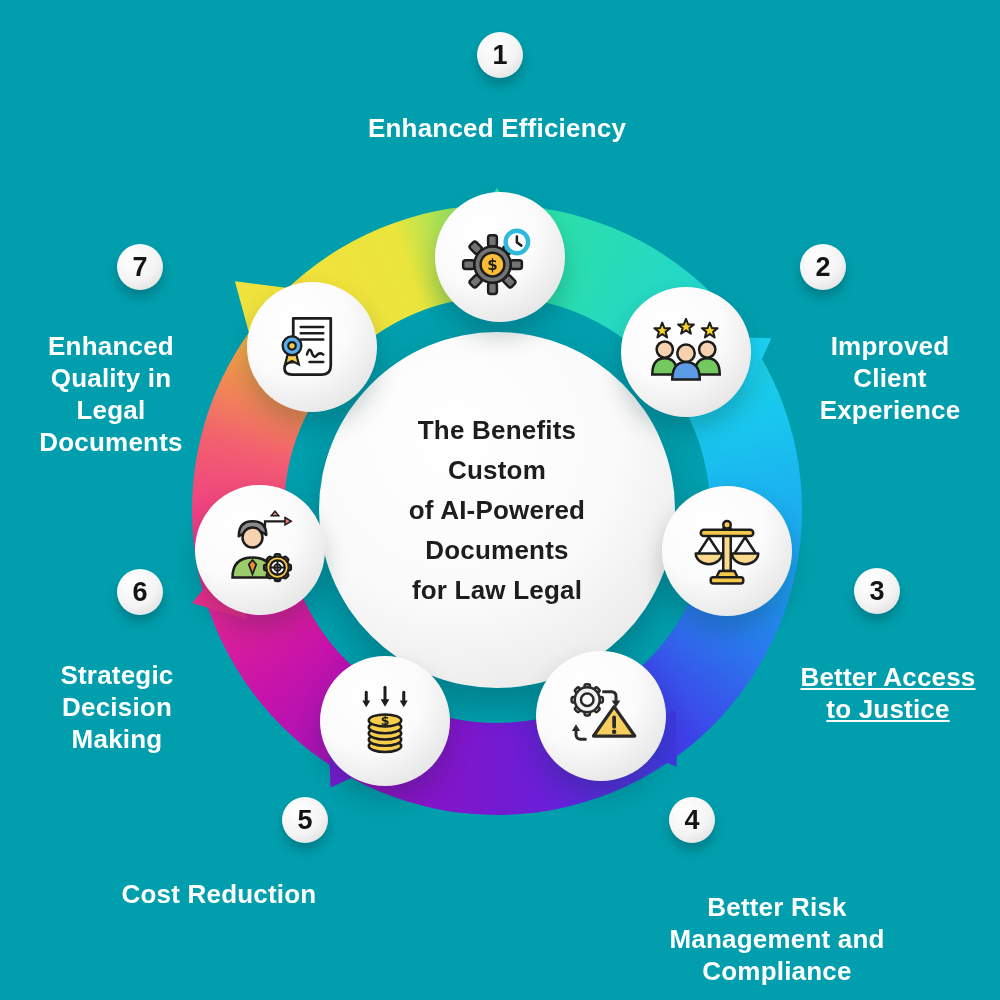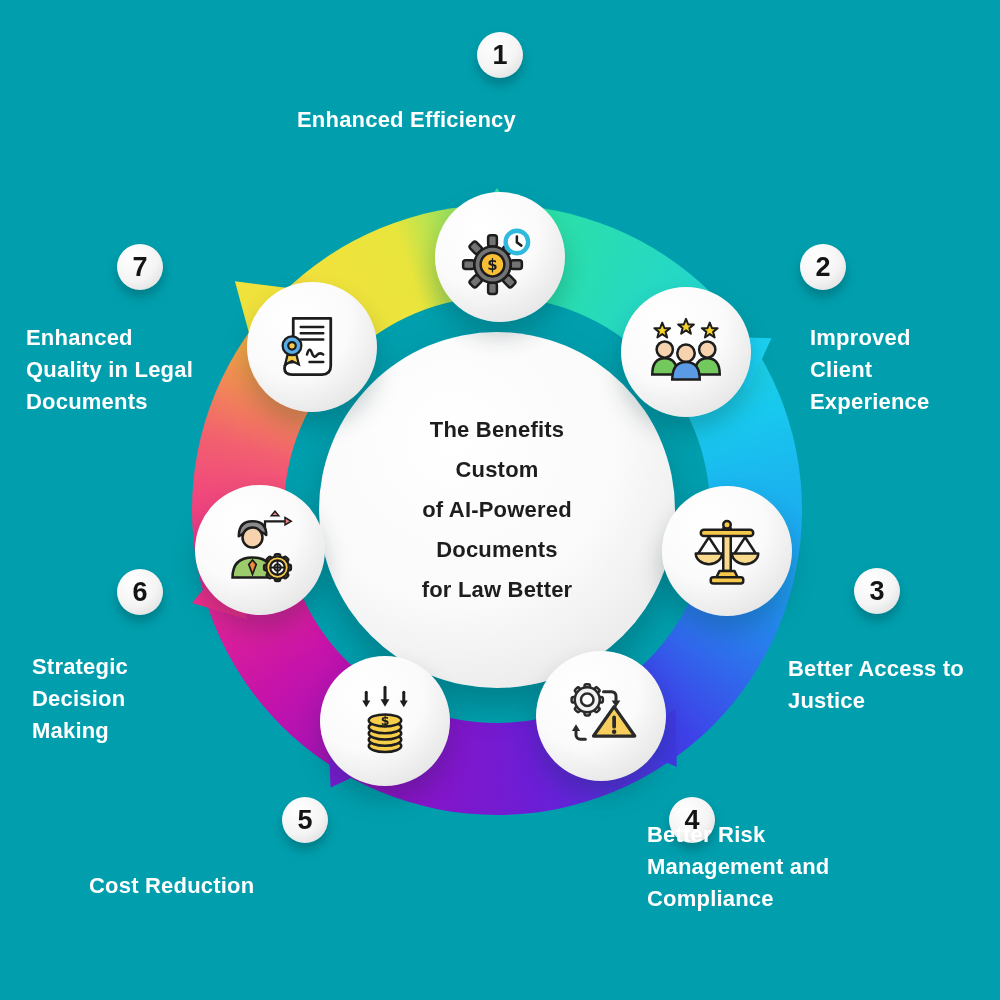--- a/index.html
+++ b/index.html
@@ -45,43 +45,43 @@
   .n1{left:435px;top:192px;} .n2{left:621px;top:287px;} .n3{left:662px;top:486px;}
   .n4{left:536px;top:651px;} .n5{left:320px;top:656px;} .n6{left:195px;top:485px;}
   .n7{left:247px;top:282px;}
 
   .center-circle{
     position:absolute;left:319px;top:332px;width:356px;height:356px;border-radius:50%;
     background:radial-gradient(circle at 38% 30%, #ffffff 0%, #fafafa 50%, #ececec 78%, #d5d5d5 100%);
     box-shadow:0 18px 32px rgba(0,35,40,.25);
     display:flex;align-items:center;justify-content:center;text-align:center;z-index:3;
   }
-  .center-title{font-size:22px;font-weight:800;color:#1D1D1D;line-height:40px;letter-spacing:.2px;}
+  .center-title{font-size:26px;font-weight:800;color:#1D1D1D;line-height:40px;letter-spacing:.2px;}
 
   
   .badge{
     position:absolute;width:46px;height:46px;border-radius:50%;
     background:radial-gradient(circle at 35% 28%, #ffffff 0%, #f4f4f4 55%, #d6d6d6 100%);
     box-shadow:0 7px 11px rgba(0,35,40,.28);
     display:flex;align-items:center;justify-content:center;
     font-size:27px;font-weight:800;color:#141414;z-index:4;
   }
   .b1{left:477px;top:32px;}  .b2{left:800px;top:244px;} .b3{left:854px;top:568px;}
   .b4{left:669px;top:797px;} .b5{left:282px;top:797px;} .b6{left:117px;top:569px;}
   .b7{left:117px;top:244px;}
 
   
   .label{
-    position:absolute;color:#FFFFFF;font-weight:700;font-size:22px;line-height:32px;
-    text-align:left;z-index:4;letter-spacing:.2px;
+    position:absolute;color:#FFFFFF;font-weight:700;font-size:26px;line-height:32px;
+    text-align:center;z-index:4;letter-spacing:.2px;margin-top:8px;
   }
   .l1{left:297px;top:104px;width:400px;}
   .l2{left:810px;top:322px;width:160px;}
-  .l3{left:788px;top:653px;width:200px;}
-  .l4{left:647px;top:819px;width:260px;}
+  .l3{left:788px;top:653px;width:200px;text-decoration:underline;}
+  .l4{left:647px;top:883px;width:260px;}
   .l5{left:89px;top:870px;width:260px;}
   .l6{left:32px;top:651px;width:170px;}
   .l7{left:26px;top:322px;width:170px;}
 </style>
 </head>
 <body>
 
 <div class="stage">
 
   <div class="ring"></div>
@@ -91,21 +91,21 @@
   <div class="arrow a4"></div>
   <div class="arrow a5"></div>
   <div class="arrow a6"></div>
 
   <div class="center-circle">
     <div class="center-title">
       <div>The Benefits</div>
       <div>Custom</div>
       <div>of AI-Powered</div>
       <div>Documents</div>
-      <div>for Law Better</div>
+      <div>for Law Legal</div>
     </div>
   </div>
 
   <div class="node n1">
     <svg viewBox="0 0 64 64" width="80" height="80">
       <g fill="#737373" stroke="#1d1d1d" stroke-width="2">
         <rect x="22.5" y="14.5" width="7" height="9" rx="2" transform="rotate(0 26 38)"></rect>
         <rect x="22.5" y="14.5" width="7" height="9" rx="2" transform="rotate(45 26 38)"></rect>
         <rect x="22.5" y="14.5" width="7" height="9" rx="2" transform="rotate(90 26 38)"></rect>
         <rect x="22.5" y="14.5" width="7" height="9" rx="2" transform="rotate(135 26 38)"></rect>

